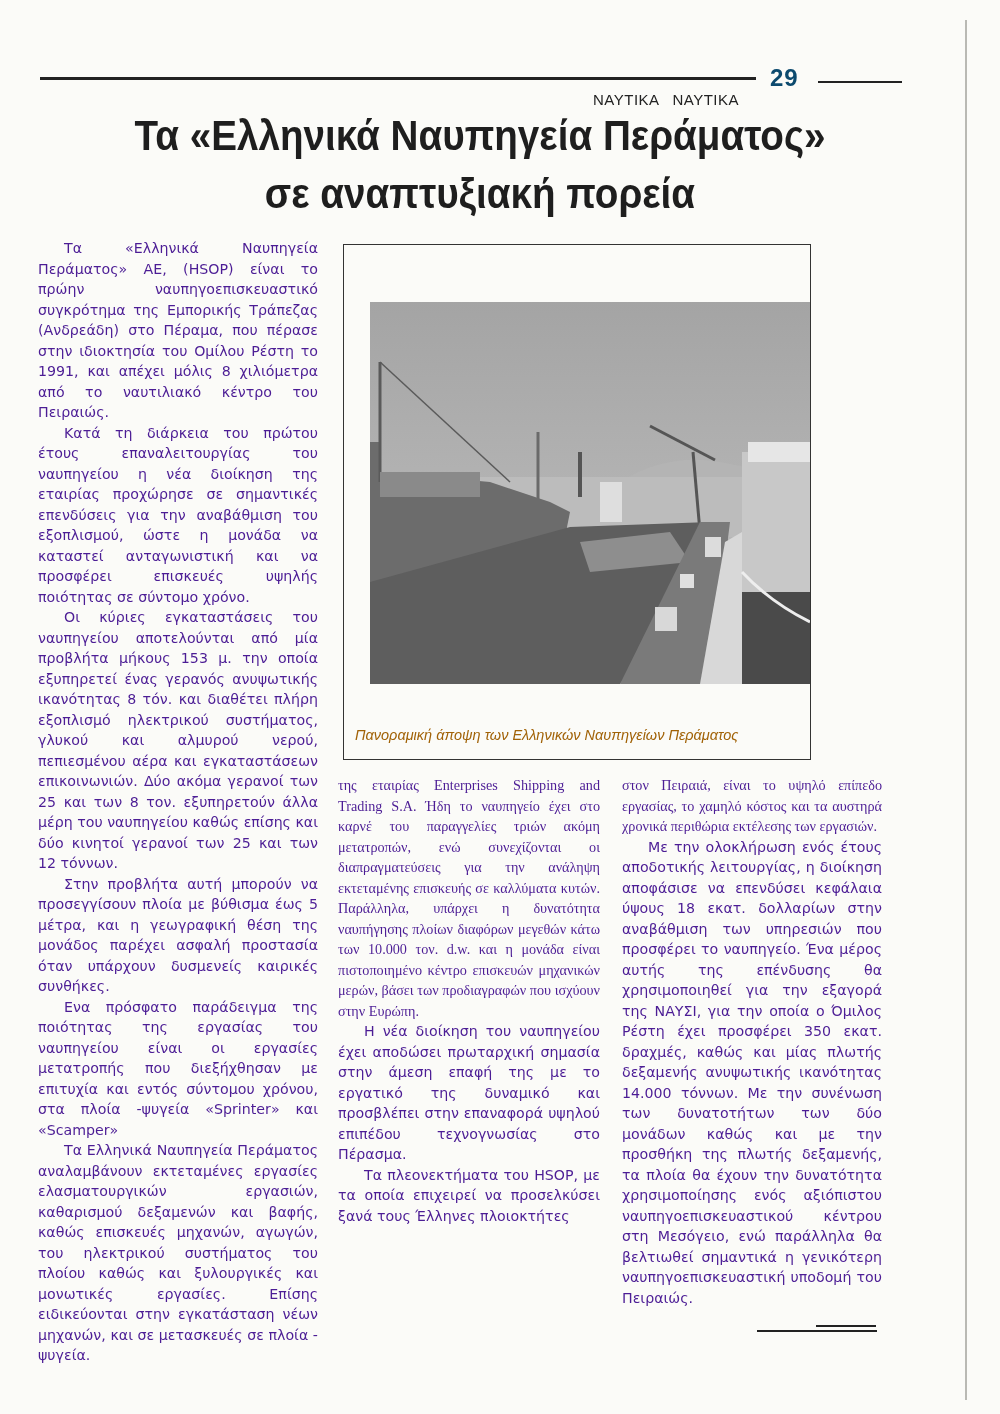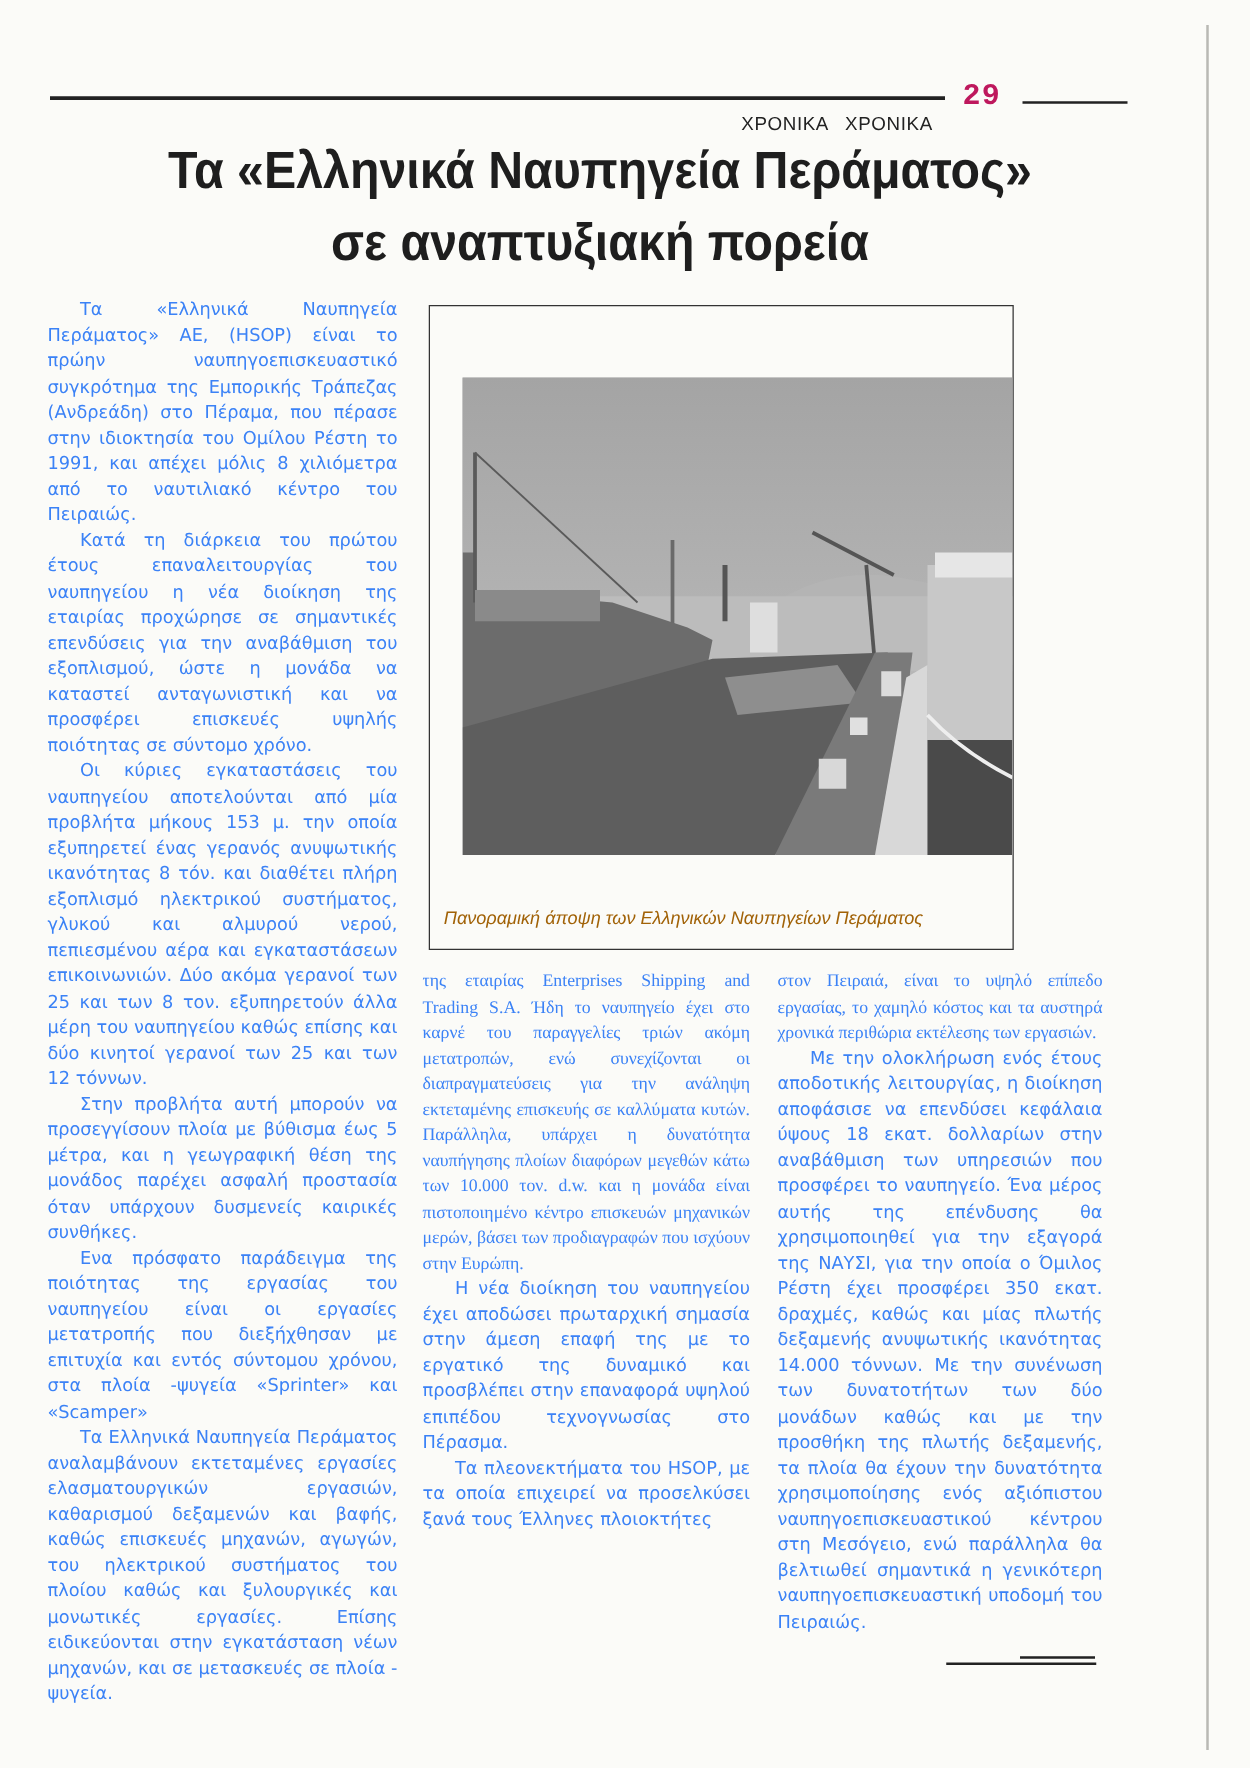--- a/index.html
+++ b/index.html
@@ -5,46 +5,46 @@
   html, body { margin: 0; padding: 0; }
   body {
     width: 1000px; height: 1414px; position: relative; overflow: hidden;
     background: #fbfbf8;
     font-family: "DejaVu Sans", sans-serif;
     color: #1c1c1c;
   }
   .page-edge { position: absolute; left: 965px; top: 20px; width: 2px; height: 1380px; background: #b9b9b4; }
   .rule-left { position: absolute; left: 40px; top: 77px; width: 716px; height: 3px; background: #222; }
   .rule-right { position: absolute; left: 818px; top: 81px; width: 84px; height: 2px; background: #222; }
-  .page-num { position: absolute; left: 770px; top: 64px; font-family: Liberation Mono, monospace; font-weight: bold; font-size: 24px; letter-spacing: 1px; color: #be185d; }
+  .page-num { position: absolute; left: 770px; top: 64px; font-family: Liberation Sans, sans-serif; font-weight: bold; font-size: 24px; letter-spacing: 1px; color: #0c4a6e; }
   .running-head { position: absolute; left: 593px; top: 91px; font-family: "Liberation Sans", sans-serif; font-size: 15px; letter-spacing: 0.5px; word-spacing: 9px; color: #222; }
   .headline { position: absolute; left: 40px; width: 880px; text-align: center; font-family: "Liberation Sans", sans-serif; font-weight: bold; font-size: 42px; color: #1e1e1e; transform: scaleX(0.92); transform-origin: center; }
   .headline.l1 { top: 112px; }
   .headline.l2 { top: 170px; }
-  .col { position: absolute; font-family: "DejaVu Sans", sans-serif; font-size: 14.2px; line-height: 20.5px; text-align: justify; color: #3b82f6; }
+  .col { position: absolute; font-family: "DejaVu Sans", sans-serif; font-size: 14.2px; line-height: 20.5px; text-align: justify; color: #4c1d95; }
   .col p { margin: 0; text-indent: 26px; }
   .col p.cont { text-indent: 0; font-family: Liberation Serif, serif; }
   .col1 { left: 38px; top: 238px; width: 280px; }
   .col2 { left: 338px; top: 775px; width: 262px; }
   .col3 { left: 622px; top: 775px; width: 260px; }
   .photo-frame { position: absolute; left: 343px; top: 244px; width: 468px; height: 516px; border: 1.5px solid #333; box-sizing: border-box; }
   .photo { position: absolute; left: 26px; top: 57px; width: 440px; height: 382px; overflow: hidden; background: #9c9c9c; }
   .caption { position: absolute; left: 11px; top: 482px; font-family: "Liberation Sans", sans-serif; font-style: italic; font-size: 14.5px; color: #a16207; }
   .end-rule1 { position: absolute; left: 816px; top: 1325px; width: 60px; height: 2px; background: #222; }
   .end-rule2 { position: absolute; left: 757px; top: 1330px; width: 120px; height: 2px; background: #222; }
 </style>
 </head>
 <body>
 
 <div class="page-edge"></div>
 
 <div class="rule-left"></div>
 <div class="page-num">29</div>
 <div class="rule-right"></div>
-<div class="running-head">ΧΡΟΝΙΚΑ ΧΡΟΝΙΚΑ</div>
+<div class="running-head">ΝΑΥΤΙΚΑ ΝΑΥΤΙΚΑ</div>
 
 <div class="headline l1">Τα «Ελληνικά Ναυπηγεία Περάματος»</div>
 <div class="headline l2">σε αναπτυξιακή πορεία</div>
 
 <div class="col col1">
   <p>Τα «Ελληνικά Ναυπηγεία Περάματος» ΑΕ, (HSOP) είναι το πρώην ναυπηγοεπισκευαστικό συγκρότημα της Εμπορικής Τράπεζας (Ανδρεάδη) στο Πέραμα, που πέρασε στην ιδιοκτησία του Ομίλου Ρέστη το 1991, και απέχει μόλις 8 χιλιόμετρα από το ναυτιλιακό κέντρο του Πειραιώς.</p>
   <p>Κατά τη διάρκεια του πρώτου έτους επαναλειτουργίας του ναυπηγείου η νέα διοίκηση της εταιρίας προχώρησε σε σημαντικές επενδύσεις για την αναβάθμιση του εξοπλισμού, ώστε η μονάδα να καταστεί ανταγωνιστική και να προσφέρει επισκευές υψηλής ποιότητας σε σύντομο χρόνο.</p>
   <p>Οι κύριες εγκαταστάσεις του ναυπηγείου αποτελούνται από μία προβλήτα μήκους 153 μ. την οποία εξυπηρετεί ένας γερανός ανυψωτικής ικανότητας 8 τόν. και διαθέτει πλήρη εξοπλισμό ηλεκτρικού συστήματος, γλυκού και αλμυρού νερού, πεπιεσμένου αέρα και εγκαταστάσεων επικοινωνιών. Δύο ακόμα γερανοί των 25 και των 8 τον. εξυπηρετούν άλλα μέρη του ναυπηγείου καθώς επίσης και δύο κινητοί γερανοί των 25 και των 12 τόννων.</p>
   <p>Στην προβλήτα αυτή μπορούν να προσεγγίσουν πλοία με βύθισμα έως 5 μέτρα, και η γεωγραφική θέση της μονάδος παρέχει ασφαλή προστασία όταν υπάρχουν δυσμενείς καιρικές συνθήκες.</p>
   <p>Ενα πρόσφατο παράδειγμα της ποιότητας της εργασίας του ναυπηγείου είναι οι εργασίες μετατροπής που διεξήχθησαν με επιτυχία και εντός σύντομου χρόνου, στα πλοία -ψυγεία «Sprinter» και «Scamper»</p>

